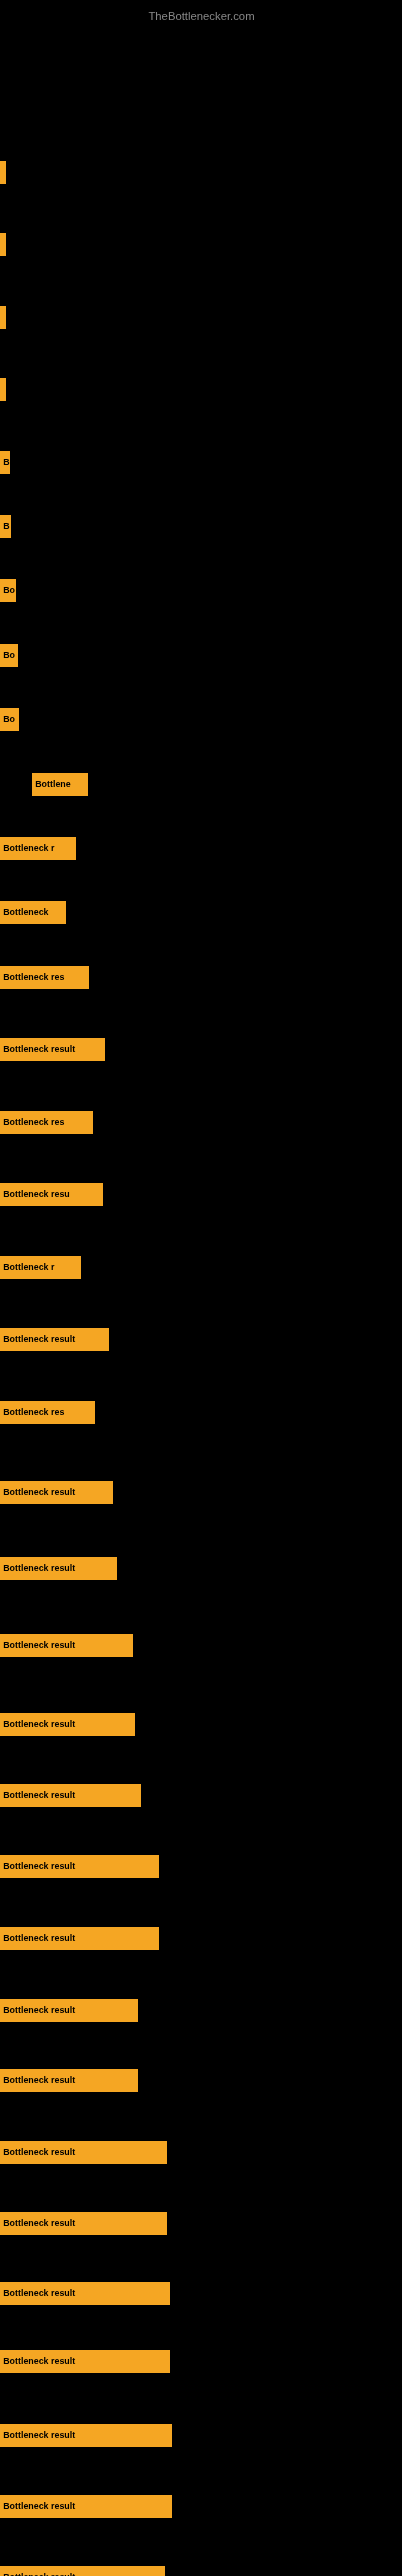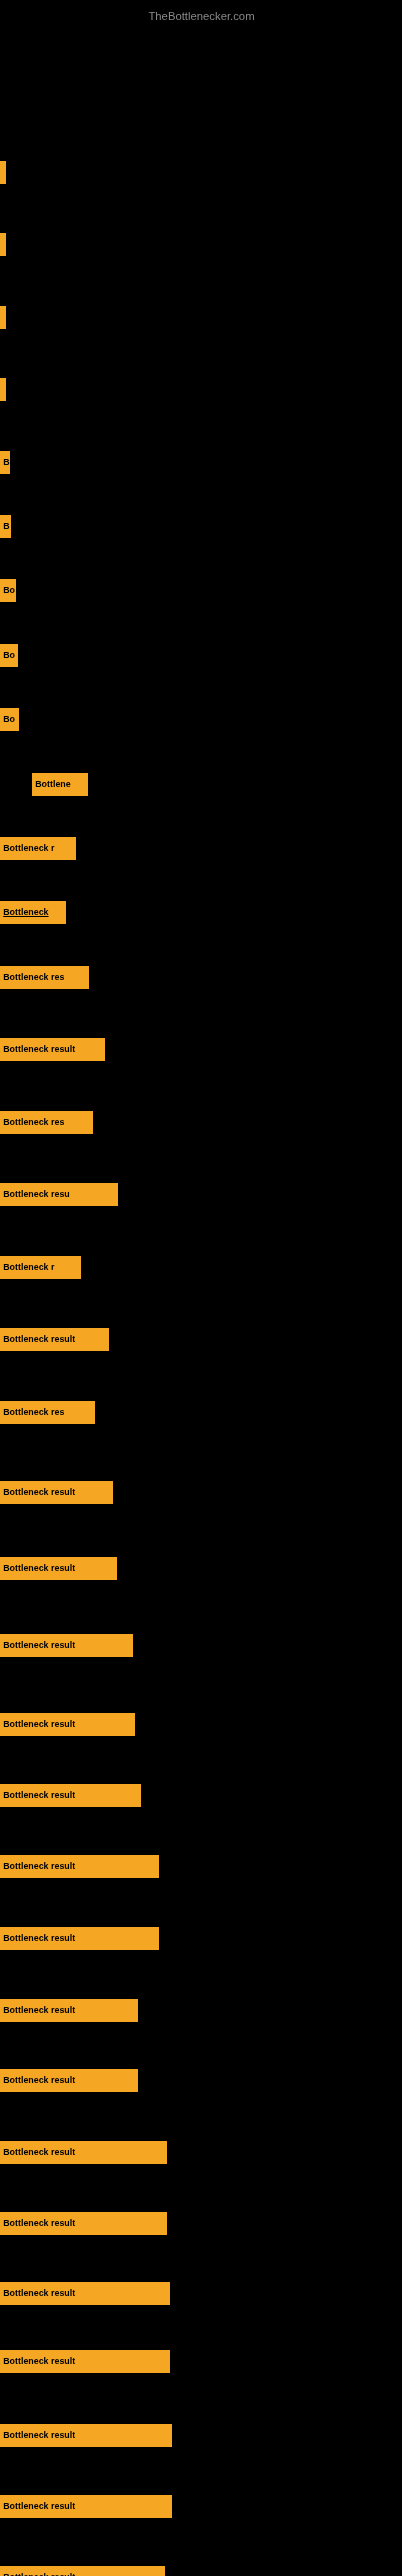--- a/index.html
+++ b/index.html
@@ -76,33 +76,33 @@
     <div style="position: absolute; top: 676px; left: 0px; width: 100%;">
       <div class="bar" style="width: 19.3px; min-height: 22.5px;">Bo</div>
     </div>
     <div style="position: absolute; top: 741px; left: 0px; width: 100%; padding-left: 32px;">
       <div class="bar" style="width: 56px; min-height: 22.5px;">Bottlene</div>
     </div>
     <div style="position: absolute; top: 805px; left: 0px; width: 100%;">
       <div class="bar" style="width: 76px; min-height: 22.5px;">Bottleneck r</div>
     </div>
     <div style="position: absolute; top: 869px; left: 0px; width: 100%;">
-      <div class="bar" style="width: 66px; min-height: 22.5px; text-decoration: underline;">Bottleneck</div>
+      <div class="bar" style="width: 66px; min-height: 22.5px;">Bottleneck</div>
     </div>
     <div style="position: absolute; top: 934px; left: 0px; width: 100%;">
       <div class="bar" style="width: 89px; min-height: 22.5px;">Bottleneck res</div>
     </div>
     <div style="position: absolute; top: 1006px; left: 0px; width: 100%;">
       <div class="bar" style="width: 105px; min-height: 22.5px;">Bottleneck result</div>
     </div>
     <div style="position: absolute; top: 1079px; left: 0px; width: 100%;">
       <div class="bar" style="width: 93px; min-height: 22.5px;">Bottleneck res</div>
     </div>
     <div style="position: absolute; top: 1151px; left: 0px; width: 100%;">
-      <div class="bar" style="width: 118px; min-height: 22.5px;">Bottleneck resu</div>
+      <div class="bar" style="width: 103px; min-height: 22.5px;">Bottleneck resu</div>
     </div>
     <div style="position: absolute; top: 1224px; left: 0px; width: 100%;">
       <div class="bar" style="width: 81px; min-height: 22.5px;">Bottleneck r</div>
     </div>
     <div style="position: absolute; top: 1296px; left: 0px; width: 100%;">
       <div class="bar" style="width: 109px; min-height: 22.5px;">Bottleneck result</div>
     </div>
     <div style="position: absolute; top: 1369px; left: 0px; width: 100%;">
       <div class="bar" style="width: 95px; min-height: 22.5px;">Bottleneck res</div>
     </div>

